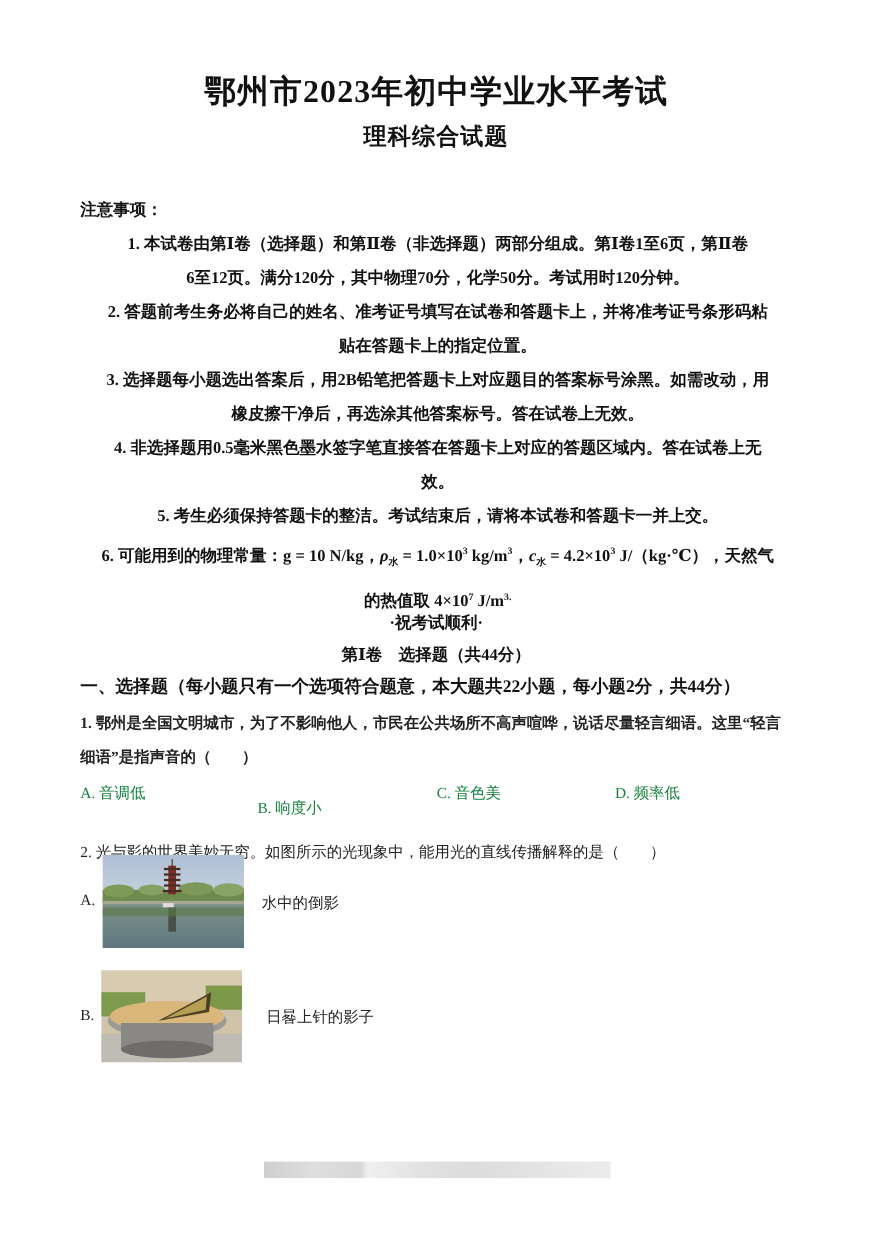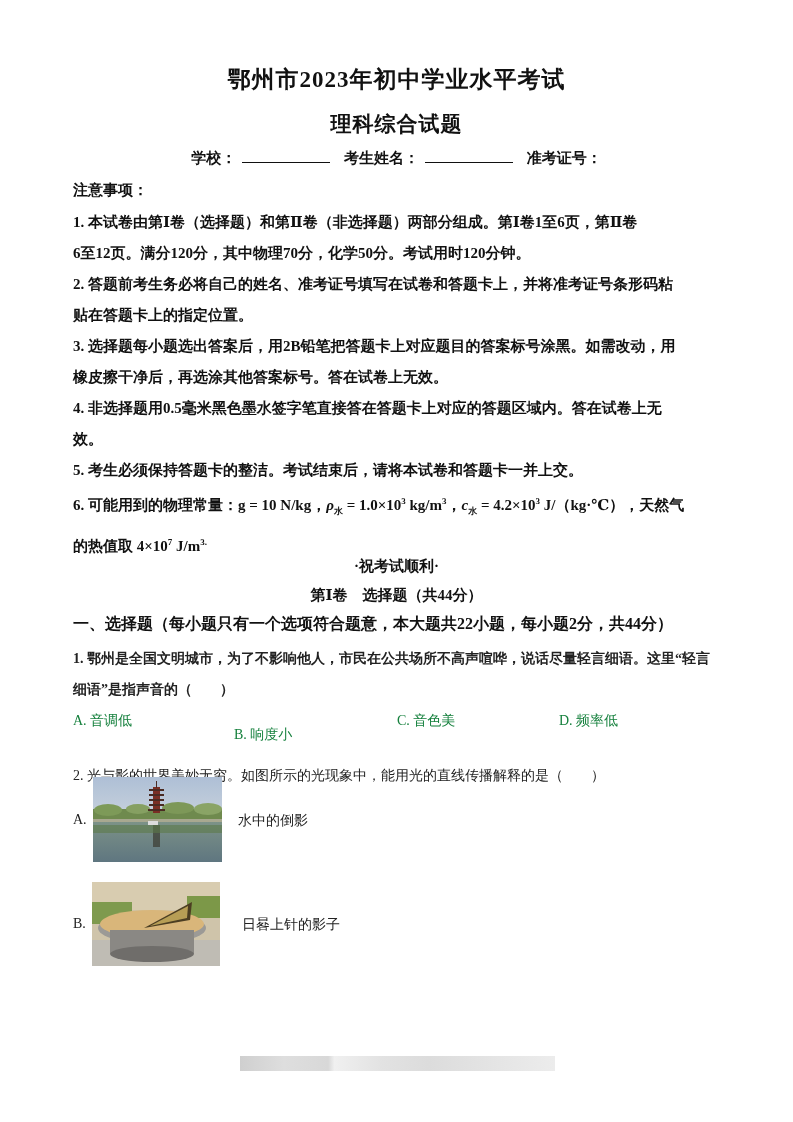--- a/index.html
+++ b/index.html
@@ -1,48 +1,43 @@
 <!DOCTYPE html>
 <html><head>
 <meta charset="utf-8">
 <style>
   html, body { margin: 0; padding: 0; background: #ffffff; }
   body { width: 793px; height: 1122px; position: relative; overflow: hidden; color: #111; }
   .page { position: absolute; left: 0; top: 0; width: 793px; height: 1122px; }
   .serif { font-family: "Liberation Serif", "DejaVu Serif", serif; }
-  .title1 { position: absolute; left: 0; width: 793px; top: 64px; text-align: center; font-size: 23px; font-weight: bold; letter-spacing: 1px; font-family: Liberation Serif, serif; }
+  .title1 { position: absolute; left: 0; width: 793px; top: 64px; text-align: center; font-size: 29px; font-weight: bold; letter-spacing: 1px; font-family: Liberation Serif, serif; }
   .title2 { position: absolute; left: 0; width: 793px; top: 110px; text-align: center; font-size: 21px; font-weight: bold; letter-spacing: 1px; }
   .info { position: absolute; left: 0; width: 793px; top: 148px; text-align: center; font-size: 15px; font-weight: bold; }
   .info .blank { display: inline-block; width: 88px; border-bottom: 1px solid #111; height: 14px; margin: 0 10px 0 6px; vertical-align: baseline; }
   .notes-h { position: absolute; left: 73px; top: 181px; font-size: 15px; font-weight: bold; }
-  .note { position: absolute; left: 73px; width: 650px; font-size: 15px; font-weight: bold; line-height: 31px; }
+  .note { position: absolute; left: 73px; width: 650px; font-size: 15px; font-weight: bold; line-height: 31px; text-align: center; }
   .center { position: absolute; left: 0; width: 793px; text-align: center; font-size: 15px; font-weight: bold; }
   .section { position: absolute; left: 73px; top: 614px; font-size: 16px; font-weight: bold; }
   .q { position: absolute; left: 73px; width: 650px; font-size: 14px; line-height: 31px; color: #222; }
   .opt { position: absolute; font-size: 14px; color: #15803d; }
   .img-opt-label { position: absolute; font-size: 14px; color: #222; }
   .img { position: absolute; overflow: hidden; }
   .img-caption { position: absolute; font-size: 14px; color: #222; }
   sup { font-size: 9px; }
   sub { font-size: 9px; }
   .footer-bar { position: absolute; left: 240px; top: 1056px; width: 315px; height: 15px; background: linear-gradient(90deg,#cfcfcf 0%,#dedede 14%,#d8d8d8 28%,#f0f0f0 30%,#e2e2e2 45%,#dcdcdc 60%,#e4e4e4 80%,#ececec 100%); }
 </style>
 </head>
 <body>
 
 <div class="page serif">
 
   <div class="title1">鄂州市2023年初中学业水平考试</div>
   <div class="title2">理科综合试题</div>
 
-  <div class="info">
-    <span>学校：</span><span class="blank"></span>
-    <span>考生姓名：</span><span class="blank"></span>
-    <span>准考证号：</span>
-  </div>
 
   <div class="notes-h">注意事项：</div>
 
   <div class="note" style="top:207px;">
     <div>1. 本试卷由第Ⅰ卷（选择题）和第Ⅱ卷（非选择题）两部分组成。第Ⅰ卷1至6页，第Ⅱ卷</div>
     <div>6至12页。满分120分，其中物理70分，化学50分。考试用时120分钟。</div>
   </div>
   <div class="note" style="top:269px;">
     <div>2. 答题前考生务必将自己的姓名、准考证号填写在试卷和答题卡上，并将准考证号条形码粘</div>
     <div>贴在答题卡上的指定位置。</div>

